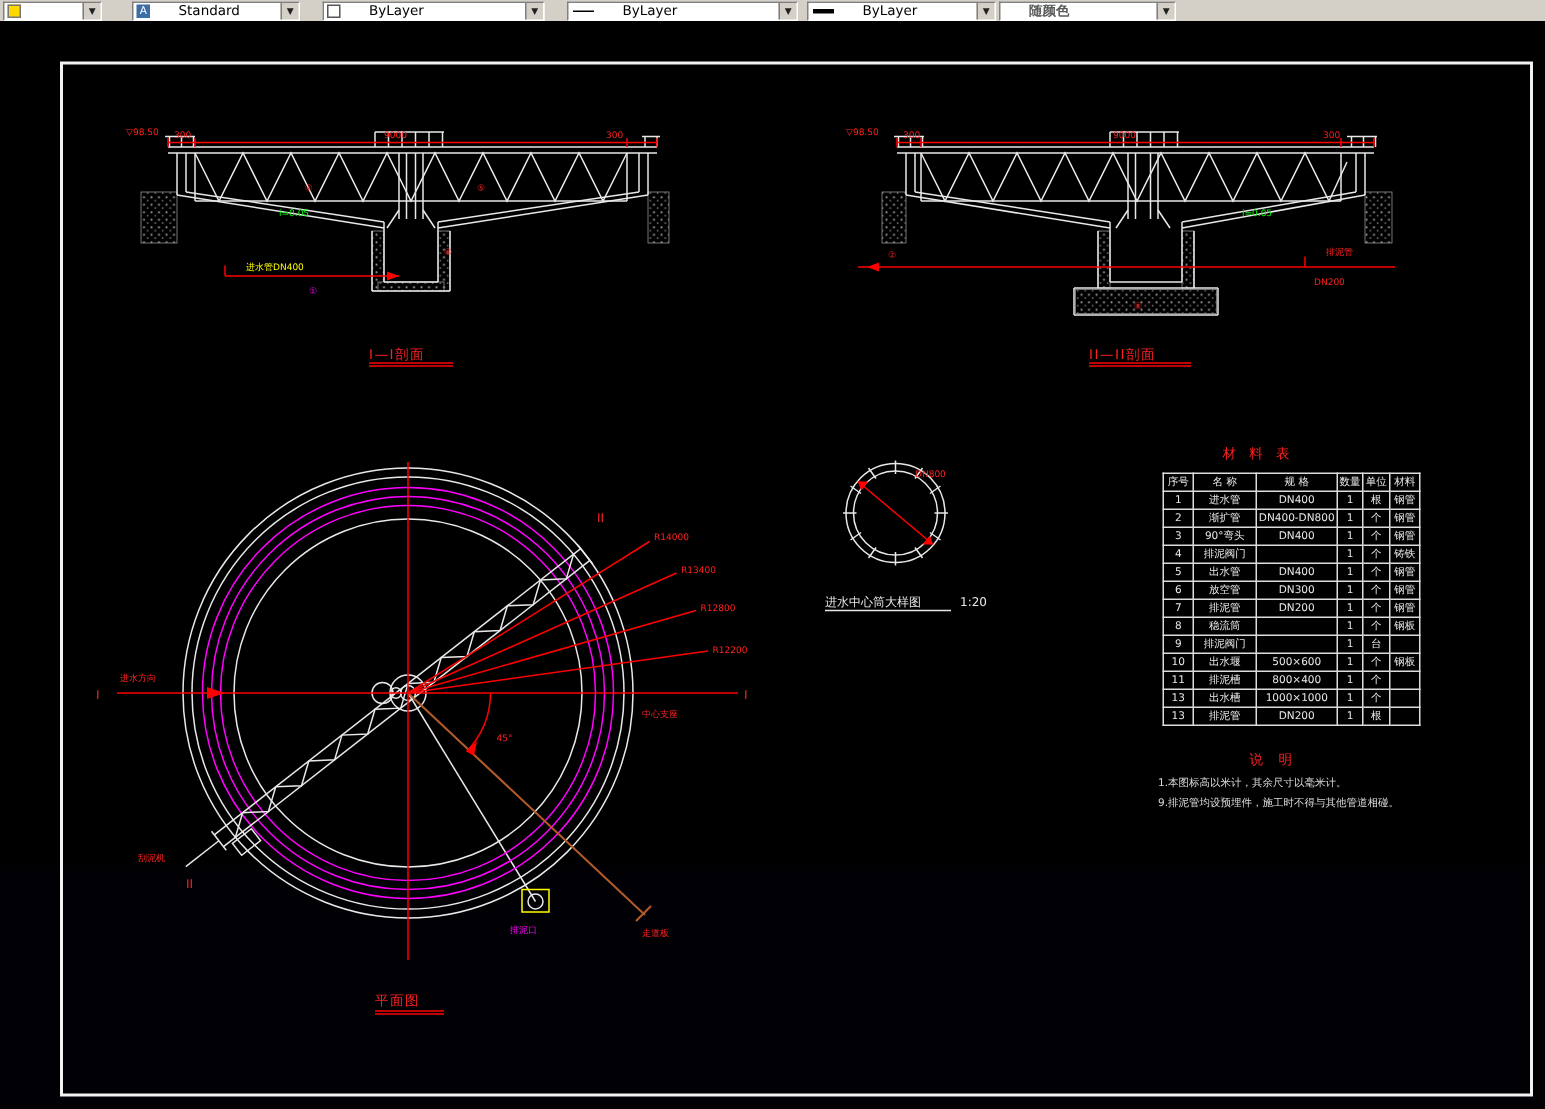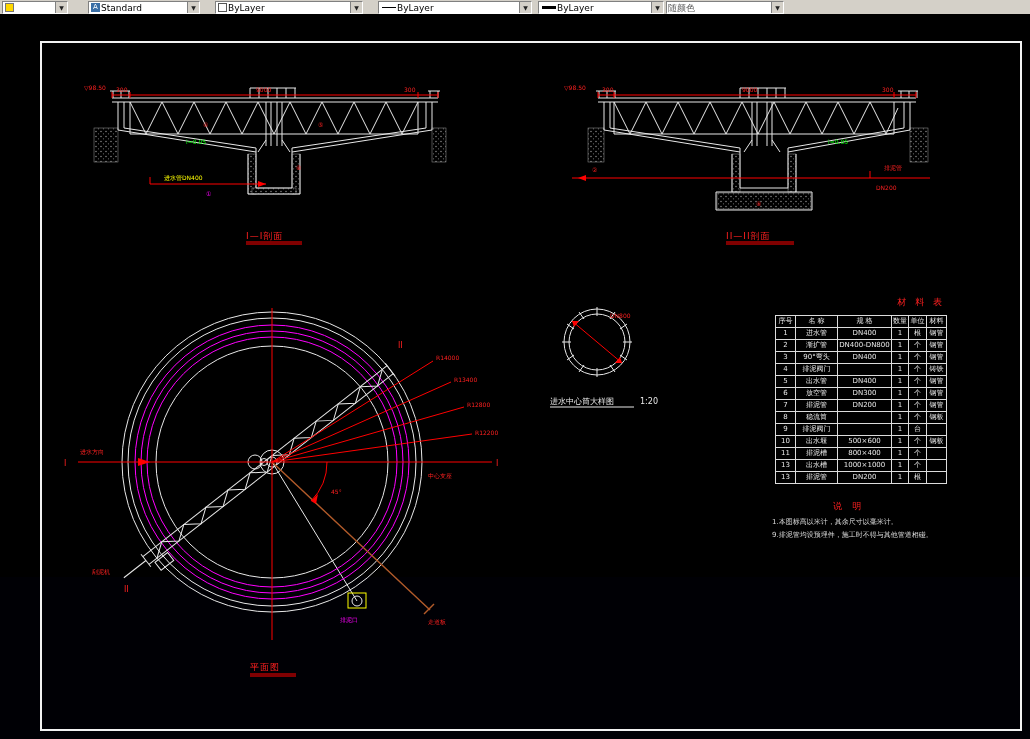--- a/index.html
+++ b/index.html
@@ -3,50 +3,50 @@
 <meta charset="utf-8">
 <style>
   html,body{margin:0;padding:0;background:#000;}
   .page{position:relative;width:1030px;height:739px;background:#000005;overflow:hidden;
         font-family:"DejaVu Sans","Liberation Sans",sans-serif;}
   
   .toolbar{position:absolute;left:0;top:0;width:1030px;height:14px;background:#d4d0c8;
            border-bottom:1px solid #7f7f7f;}
   .combo{position:absolute;top:1px;height:11px;background:#fff;display:flex;align-items:center;
          border:1px solid;border-color:#808080 #ffffff #ffffff #808080;font-size:9px;color:#000;}
-  .combo .txt{padding-left:1px;white-space:nowrap;overflow:hidden;line-height:10px;}
+  .combo .txt{padding-left:19px;white-space:nowrap;overflow:hidden;line-height:10px;}
   .combo .arrow{margin-left:auto;width:11px;height:11px;background:#d4d0c8;
                 border-left:1px solid #808080;font-size:6px;line-height:11px;text-align:center;color:#222;}
   .swatch{width:7px;height:7px;margin-left:2px;background:#fdfdfd;border:1px solid #555;flex:none;}
   .ltline{width:14px;height:1px;background:#000;margin-left:3px;flex:none;}
   .lwline{width:14px;height:3px;background:#000;margin-left:3px;flex:none;}
   .style-icon{width:9px;height:9px;margin-left:2px;background:#3a6ea5;color:#fff;font-size:7px;
               line-height:9px;text-align:center;flex:none;}
   .lay-icon{width:7px;height:7px;margin-left:2px;background:#ffd800;border:1px solid #777;flex:none;}
-  .disabled-txt{color:#5a5a5a;}
+  .disabled-txt{color:#5a5a5a;font-weight:bold;}
   
   .frame{position:absolute;left:40px;top:27px;width:978px;height:686px;border:2px solid #f2f2f2;}
   svg{position:absolute;left:0;top:0;}
   svg text{font-family:"DejaVu Sans","Liberation Sans",sans-serif;}
   .gw line,.gw polyline,.gw circle,.gw rect{stroke:#e8e8e8;stroke-width:1;fill:none;}
   .gm circle{stroke:#ff00ff;stroke-width:1;fill:none;}
   .gr line,.gr path,.gr polyline{stroke:#ff0000;stroke-width:1;fill:none;}
   .gbr{stroke:#b25b2a;stroke-width:1.4;fill:none;}
   .ar{fill:#ff0000;stroke:none;}
   .st{fill:url(#stip);stroke:#9a9a9a;stroke-width:0.5;}
   .gy-rect{stroke:#ffff00;fill:none;stroke-width:1;}
   .red6{fill:#ff2020;font-size:6px;}
   .red8{fill:#ff2020;font-size:8px;}
   .ttl{fill:#ff2020;font-size:9px;letter-spacing:1px;}
   .wt{fill:#e8e8e8;font-size:8px;}
   .yel{fill:#ffff00;font-size:6px;}
   .grn{fill:#00ff00;font-size:6px;}
   .mag{fill:#ff00ff;font-size:6px;}
   
-  .mat-title{position:absolute;left:775px;top:282px;width:170px;text-align:right;
+  .mat-title{position:absolute;left:815px;top:282px;width:170px;text-align:left;
              color:#ff2020;font-size:9px;letter-spacing:3px;}
   .mat-table{position:absolute;left:775px;top:301px;border-collapse:collapse;table-layout:fixed;}
   .mat-table td{border:1px solid #dcdcdc;color:#e8e8e8;font-size:7px;line-height:11px;height:11px;
                 padding:0 1px;text-align:center;white-space:nowrap;overflow:hidden;}
   .notes-title{position:absolute;left:833px;top:486px;color:#ff2020;font-size:9px;letter-spacing:4px;font-family:Liberation Serif, serif;}
   .notes{position:absolute;left:772px;top:503px;width:168px;color:#dcdcdc;font-size:7px;line-height:11px;}
   .note-line{margin-bottom:2px;}
 </style>
 </head>
 <body>

